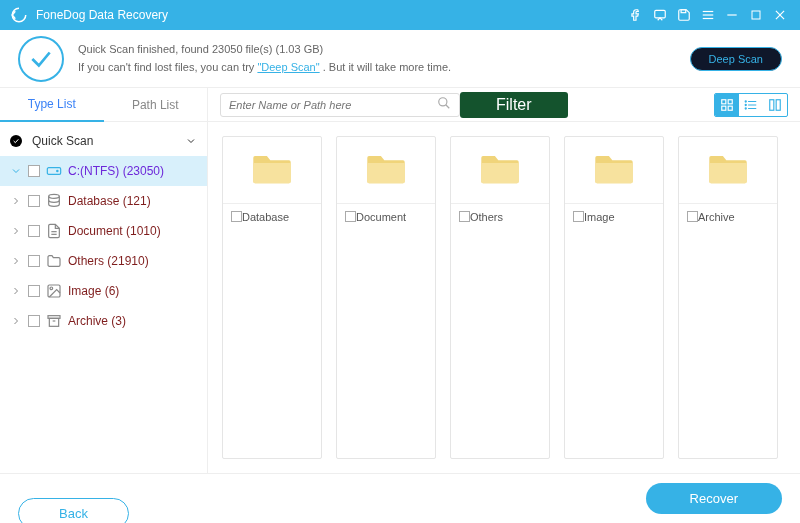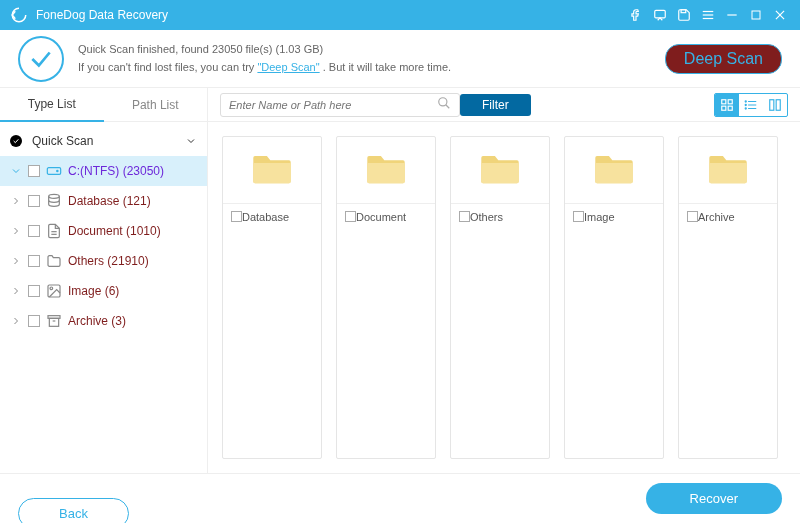--- a/index.html
+++ b/index.html
@@ -12,47 +12,47 @@
 .titlebar .wb { width: 24px; height: 30px; display: flex; align-items: center; justify-content: center; cursor: pointer; }
 .titlebar svg { stroke: #fff; }
 
 
 .status { height: 58px; display: flex; align-items: center; padding: 0 18px; border-bottom: 1px solid #eee; }
 .status .check { width: 46px; height: 46px; border: 2px solid #36b2e6; border-radius: 50%; display:flex;align-items:center;justify-content:center; margin-right: 14px; }
 .status .check svg { stroke:#36b2e6; }
 .status .msgs { flex:1; font-size: 11px; color:#666; line-height: 1.6; }
 .status .msgs .inline { display:inline; }
 .status .dslink { color:#36b2e6; text-decoration: underline; cursor:pointer; }
-.deepscan-btn { border:1px solid #36b2e6; color:#36b2e6; background:#7f1d1d; border-radius:14px; padding:5px 18px; font-size:16px; cursor:pointer; }
+.deepscan-btn { border:1px solid #36b2e6; color:#36b2e6; background:#0f172a; border-radius:14px; padding:5px 18px; font-size:11px; cursor:pointer; }
 
 
 .main { flex:1; display:flex; overflow:hidden; }
 
 
 .sidebar { width: 208px; border-right:1px solid #eee; display:flex; flex-direction:column; }
 .tabs { display:flex; height: 34px; }
 .tab { flex:1; display:flex; align-items:center; justify-content:center; font-size:12px; color:#888; cursor:pointer; border-bottom:1px solid #eee; }
-.tab.active { color:#404040; border-bottom:2px solid #36b2e6; }
+.tab.active { color:#3b82f6; border-bottom:2px solid #36b2e6; }
 .tree { padding-top:4px; font-size:12px; color:#333; overflow:auto;text-align:right; }
 .node { display:flex; align-items:center; height:30px; padding:0 10px; gap:6px; cursor:pointer; }
 .node .arrow { width:12px; display:flex; align-items:center; justify-content:center; color:#888; }
 .node .cb { width:12px; height:12px; border:1px solid #aaa; background:#fff; }
 .node .icn { width:16px; height:16px; display:flex; align-items:center; justify-content:center; }
 .node.root .dot { width:12px; height:12px; border-radius:50%; background:#000; display:flex;align-items:center;justify-content:center; margin-right:4px;}
 .node.root .dot svg{stroke:#fff;}
 .node.drive { background:#d8f0fb; color:#6d28d9; padding-left:10px; }
 .node.drive .arrow{ color:#36b2e6; }
 .node.child { color:#7f1d1d; }
 
 
 .content { flex:1; display:flex; flex-direction:column; }
 .toolbar { height:34px; display:flex; align-items:center; padding:0 12px; gap:0; border-bottom:1px solid #eee; }
 .searchbox { flex:0 0 240px; height:24px; border:1px solid #ddd; border-radius:3px; display:flex; align-items:center; padding:0 8px; }
 .searchbox input { flex:1; border:none; outline:none; font-size:11px; font-style:italic; color:#888; background:transparent; }
-.filter-btn { background:#0369a1; color:#fff; border:none; border-radius:3px; font-size:12px; padding:4px 22px; cursor:pointer; }
+.filter-btn { background:#14532d; color:#fff; border:none; border-radius:3px; font-size:16px; padding:4px 36px; cursor:pointer; }
 .spacer { flex:1; }
 .viewgroup { display:flex; border:1px solid #36b2e6; border-radius:2px; overflow:hidden; }
 .viewbtn { width:24px; height:22px; display:flex; align-items:center; justify-content:center; cursor:pointer; }
 .viewbtn.active { background:#36b2e6; }
 .viewbtn svg { stroke:#36b2e6; }
 .viewbtn.active svg { stroke:#fff; }
 
 .grid { flex:1; padding:14px; display:flex; gap:14px; align-content:flex-start; }
 .card { width:100px; border:1px solid #e5e5e5; border-radius:2px; display:flex; flex-direction:column; align-items:center; padding:14px 0 0 0; cursor:pointer; }
 .card .folder { width:42px; height:34px; margin-bottom:18px; }

